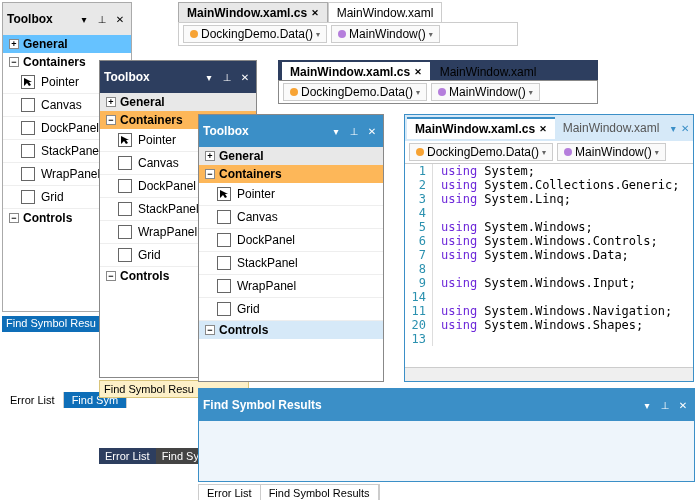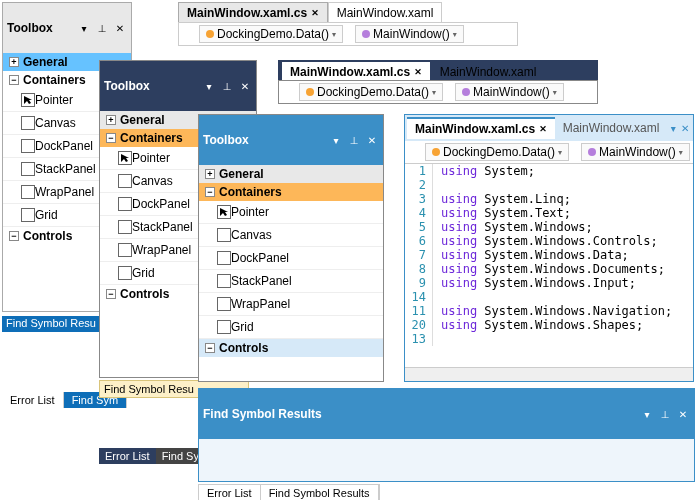--- a/index.html
+++ b/index.html
@@ -1,31 +1,31 @@
 <!DOCTYPE html>
 <html><head>
 <meta charset="utf-8">
 <style>
 * { box-sizing: border-box; margin: 0; padding: 0; }
 body { font-family: "Segoe UI", Tahoma, sans-serif; font-size: 12px; background: #fff; width: 698px; height: 500px; position: relative; overflow: hidden; }
 .win { position: absolute; background: #fff; border: 1px solid #888; display: flex; flex-direction: column; }
-.titlebar { display: flex; align-items: center; padding: 18px 4px; font-size: 12px; gap: 4px; }
+.titlebar { display: flex; align-items: center; padding: 9px 4px; font-size: 12px; gap: 4px; }
 .titlebar .title { flex: 1; font-weight: 600; }
 .tb-btn { width: 14px; height: 14px; display: flex; align-items: center; justify-content: center; cursor: pointer; font-size: 10px; }
 .ico { width: 14px; height: 14px; display: inline-flex; align-items: center; justify-content: center; flex-shrink: 0; }
 .tree { background: #fff; overflow: auto; flex: 1; }
 .hdr { display: flex; align-items: center; padding: 2px 6px; gap: 4px; font-weight: 600; }
 .hdr.sel { background: #fdb759; }
 .hdr.gen { background: #e8e8e8; }
 .exp { width: 10px; height: 10px; border: 1px solid #888; font-size: 9px; display: flex; align-items: center; justify-content: center; background: #fff; line-height: 1; }
-.item { display: flex; align-items: center; padding: 4px 6px 4px 18px; border-bottom: 1px solid #eee; }
+.item { display: flex; align-items: center; gap: 6px; padding: 4px 6px 4px 18px; border-bottom: 1px solid #eee; }
 .item .ico { border: 1px solid #666; background: #fff; }
 .editor-tabs { display: flex; align-items: center; gap: 2px; }
 .etab { padding: 3px 8px; display: flex; align-items: center; gap: 4px; cursor: pointer; }
-.crumb-bar { display: flex; align-items: center; padding: 2px 20px; gap: 12px; border-bottom: 1px solid #ccc; }
+.crumb-bar { display: flex; align-items: center; padding: 2px 4px; gap: 4px; border-bottom: 1px solid #ccc; }
 .crumb { display: flex; align-items: center; gap: 3px; padding: 1px 6px; border: 1px solid #ccc; background: #fafafa; cursor: pointer; }
 .crumb .dd { font-size: 8px; color: #666; }
 .code { font-family: Consolas, monospace; font-size: 12px; overflow: auto; flex: 1; background: #fff; }
 .line { display: flex; }
 .ln { width: 28px; text-align: right; color: #2b91af; padding-right: 6px; border-right: 1px solid #ddd; margin-right: 8px; }
 .kw { color: #6d28d9; }
 .ftab { padding: 2px 8px; border-right: 1px solid #ccc; cursor: pointer; font-size: 11px; }
 .ftab.active { background: #0e6eb8; color: #fff; }
 
 .t1 .titlebar { background: #e8e8e8; color: #000; }
@@ -279,44 +279,43 @@
         <span class="dd">▾</span>
       </span>
   </div>
   <div class="code" id="code-area">
       <div class="line">
         <span class="ln">1</span>
         <span><span class="kw">using</span> System;</span>
       </div>
       <div class="line">
         <span class="ln">2</span>
+        <span><span class="kw">using</span> System.Collections.Generic;</span>
       </div>
       <div class="line">
         <span class="ln">3</span>
         <span><span class="kw">using</span> System.Linq;</span>
       </div>
       <div class="line">
         <span class="ln">4</span>
-        <span><span class="kw">using</span> System.Text;</span>
       </div>
       <div class="line">
         <span class="ln">5</span>
         <span><span class="kw">using</span> System.Windows;</span>
       </div>
       <div class="line">
         <span class="ln">6</span>
         <span><span class="kw">using</span> System.Windows.Controls;</span>
       </div>
       <div class="line">
         <span class="ln">7</span>
         <span><span class="kw">using</span> System.Windows.Data;</span>
       </div>
       <div class="line">
         <span class="ln">8</span>
-        <span><span class="kw">using</span> System.Windows.Documents;</span>
       </div>
       <div class="line">
         <span class="ln">9</span>
         <span><span class="kw">using</span> System.Windows.Input;</span>
       </div>
       <div class="line">
         <span class="ln">14</span>
       </div>
       <div class="line">
         <span class="ln">11</span>

